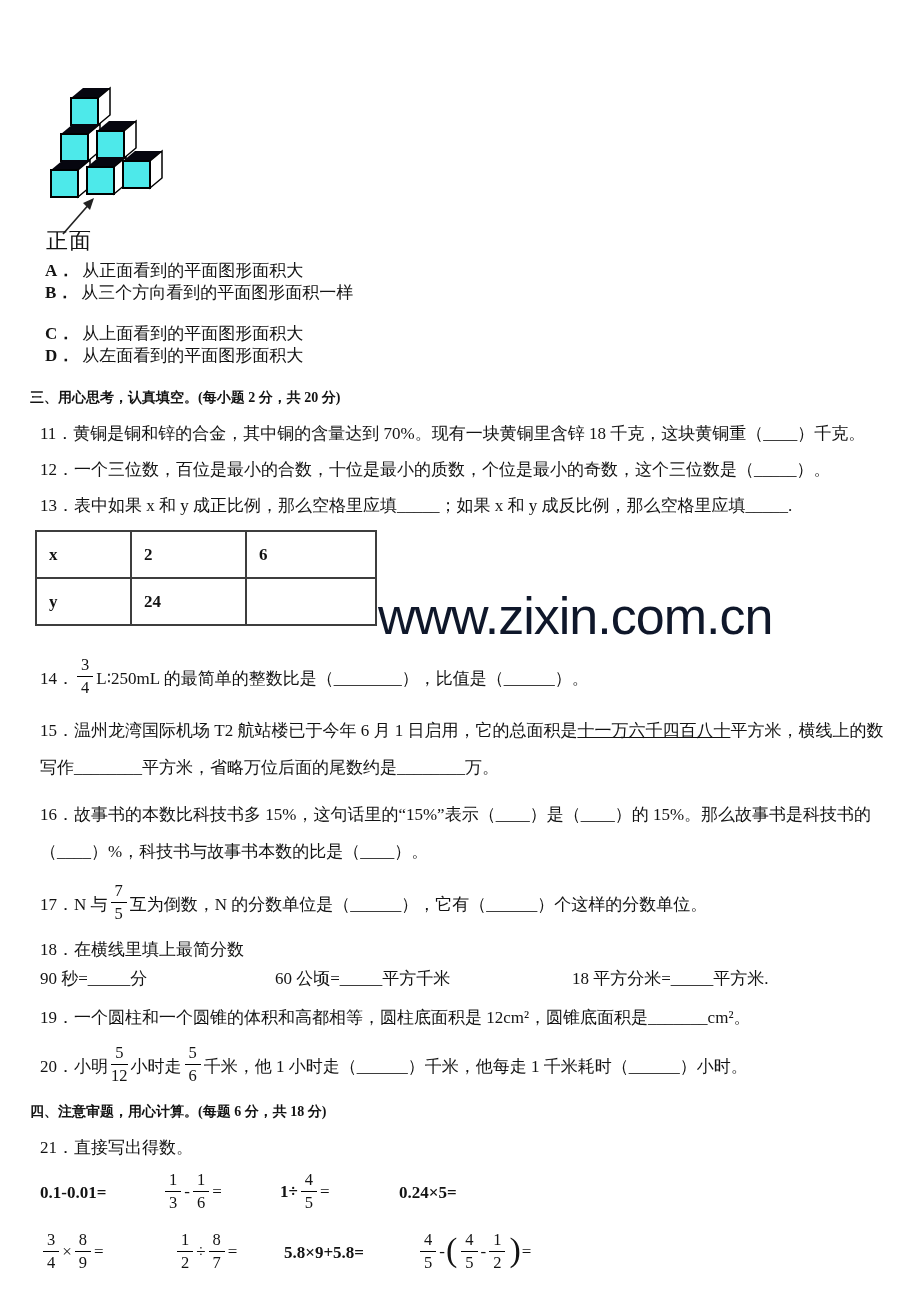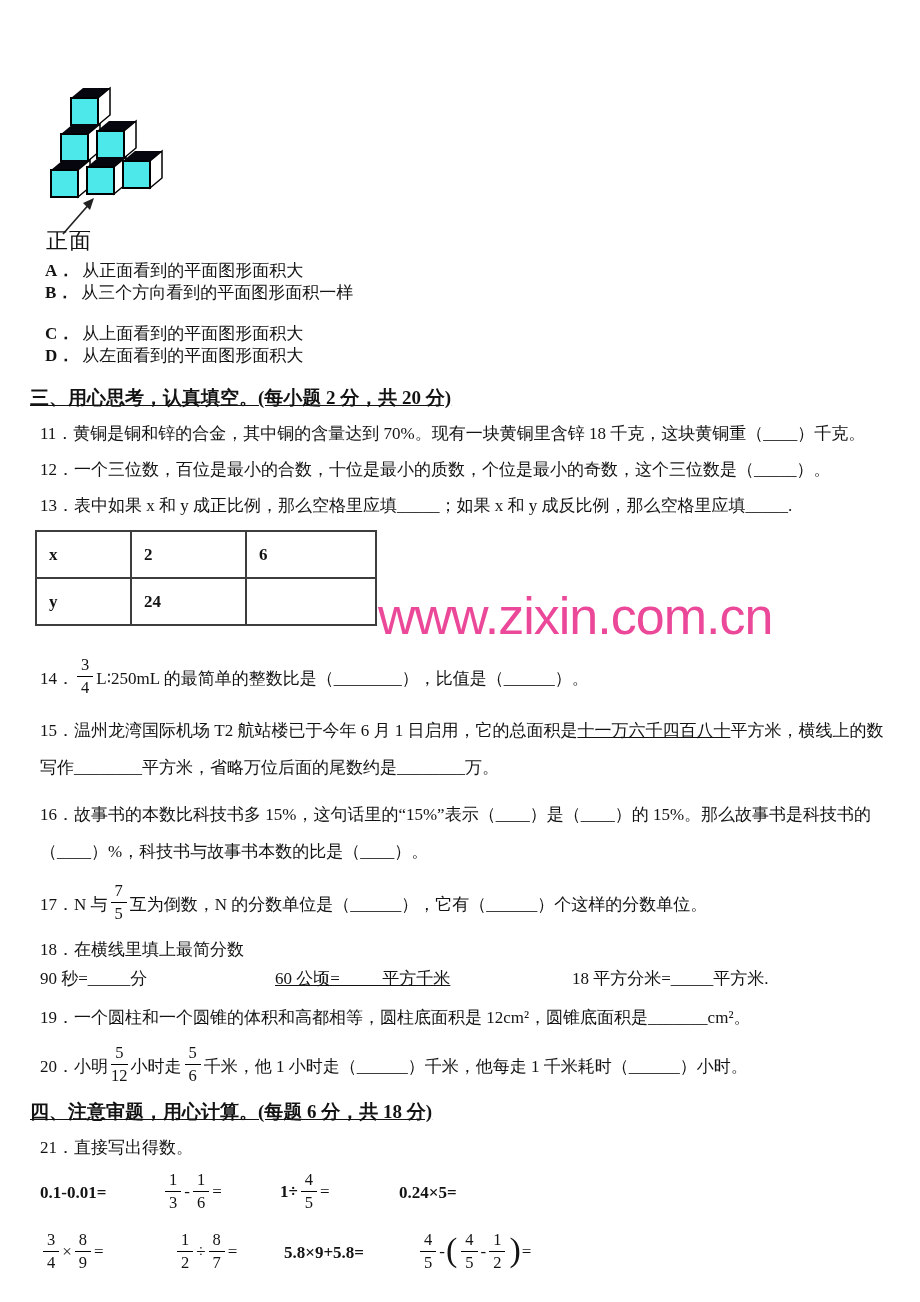--- a/index.html
+++ b/index.html
@@ -12,58 +12,58 @@
   
   .fig{position:absolute;left:45px;top:86px;width:150px;height:170px;}
   .fig svg{position:absolute;left:0;top:0;}
   .figlabel{position:absolute;left:1px;top:140px;font-size:22px;letter-spacing:1px;}
   
   .flow{padding-top:260px;}
   .optrow{display:flex;margin:0 0 19px 45px;line-height:22px;flex-direction:column;}
   .opt{width:318px;}
   .opt .okey{font-weight:bold;margin-right:8px;}
   
-  .sechead{font-weight:bold;font-size:19px;margin:0 0 12px 30px;line-height:24px;text-decoration:underline;}
+  .sechead{font-weight:bold;font-size:14px;margin:0 0 12px 30px;line-height:24px;}
   .q{margin:0 0 13px 40px;line-height:23px;}
   .q2{margin:0 0 10px 40px;line-height:37px;width:852px;}
   .qf{margin:0 0 10px 40px;line-height:23px;display:flex;align-items:center;min-height:48px;}
   .uline{text-decoration:underline;}
   
   .xytable{border-collapse:collapse;margin:10px 0 0 35px;}
   .xytable td{border:2px solid #3d3d3d;width:0;height:45px;padding:0 0 0 12px;
               font-weight:bold;font-size:17px;vertical-align:middle;}
   .xytable td.c1{width:81px;}
   .xytable td.c2{width:101px;}
   .xytable td.c3{width:116px;}
   .tgap{height:28px;}
   
   .q18row{display:flex;margin:6px 0 16px 40px;line-height:23px;}
   .q18row span.i1{width:235px;}
-  .q18row span.i2{width:297px;text-decoration:underline;}
+  .q18row span.i2{width:297px;}
   
   .frac{display:inline-block;vertical-align:middle;text-align:center;
         margin:0 3px;line-height:1.1;font-size:16.5px;position:relative;top:-2px;}
   .frac .num{display:block;padding:1px 4px 2px;border-bottom:1.6px solid #000;}
   .frac .den{display:block;padding-top:2px;}
   .bnum{font-weight:bold;}
   .bigp{font-size:34px;font-weight:300;line-height:1;vertical-align:middle;
         position:relative;top:-3px;margin:0 1px;}
   
   .qcalc{margin:0 0 6px 40px;line-height:23px;}
   .calcrow{display:grid;margin:8px 0 6px 40px;align-items:center;min-height:52px;}
   .calcrow1{grid-template-columns:122px 118px 119px 1fr;}
   .calcrow2{grid-template-columns:134px 110px 133px 1fr;}
   .calc{white-space:nowrap;}
 </style>
 </head>
 <body>
 
 <div class="page">
 
-  <div class="wm" style="color: #ec4899;">www.zixin.com.cn</div>
+  <div class="wm" style="color: #0f172a;">www.zixin.com.cn</div>
 
   <div class="content">
 
     <div class="fig">
       <svg width="150" height="170" viewBox="0 0 150 170">
         <g>
           <polygon points="26,12 53,12 65,2 38,2" fill="#06060f"></polygon>
           <polygon points="53,12 65,2 65,29 53,39" stroke="#000" stroke-width="1.5" fill="#ffffff"></polygon>
           <rect x="26" y="12" width="27" height="27" stroke="#000" stroke-width="2" fill="#4de9ea"></rect>
         </g>

